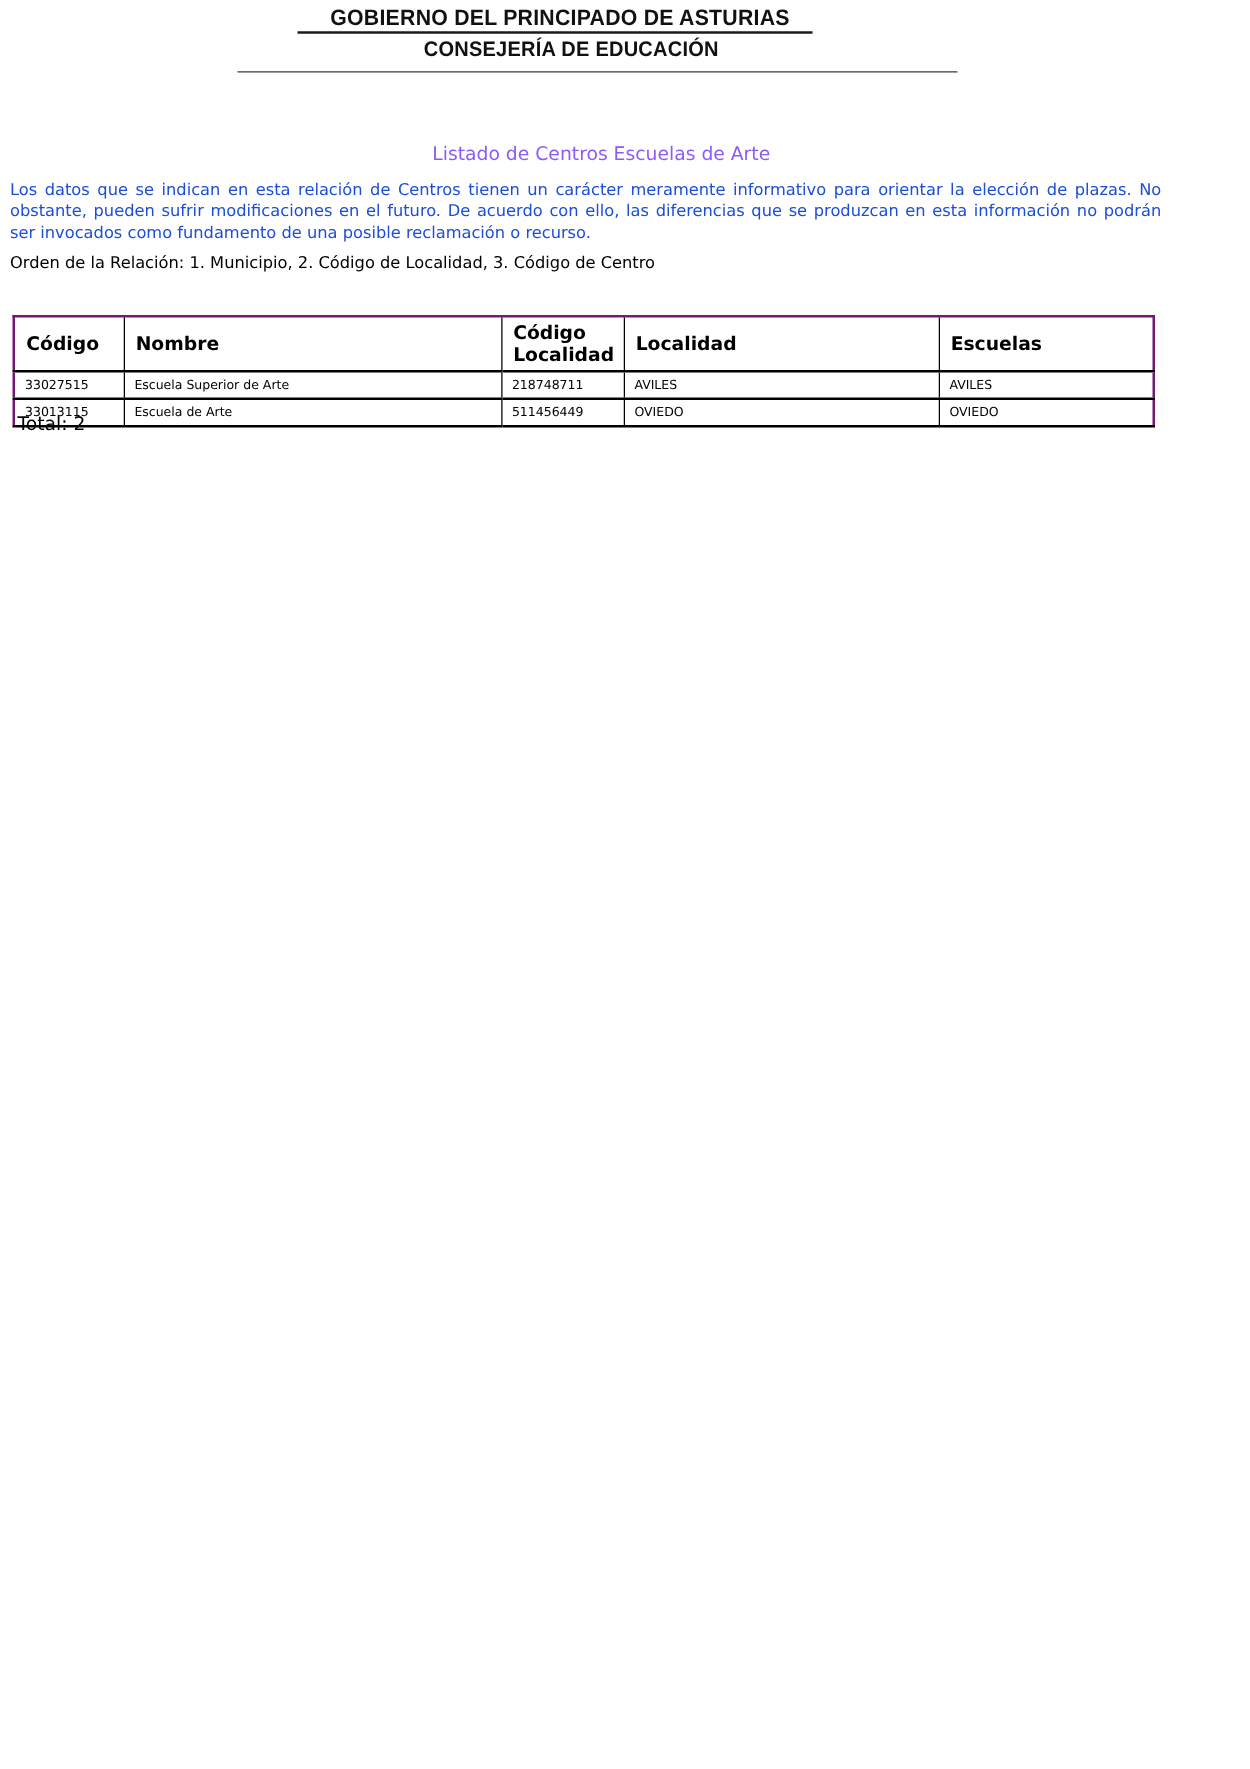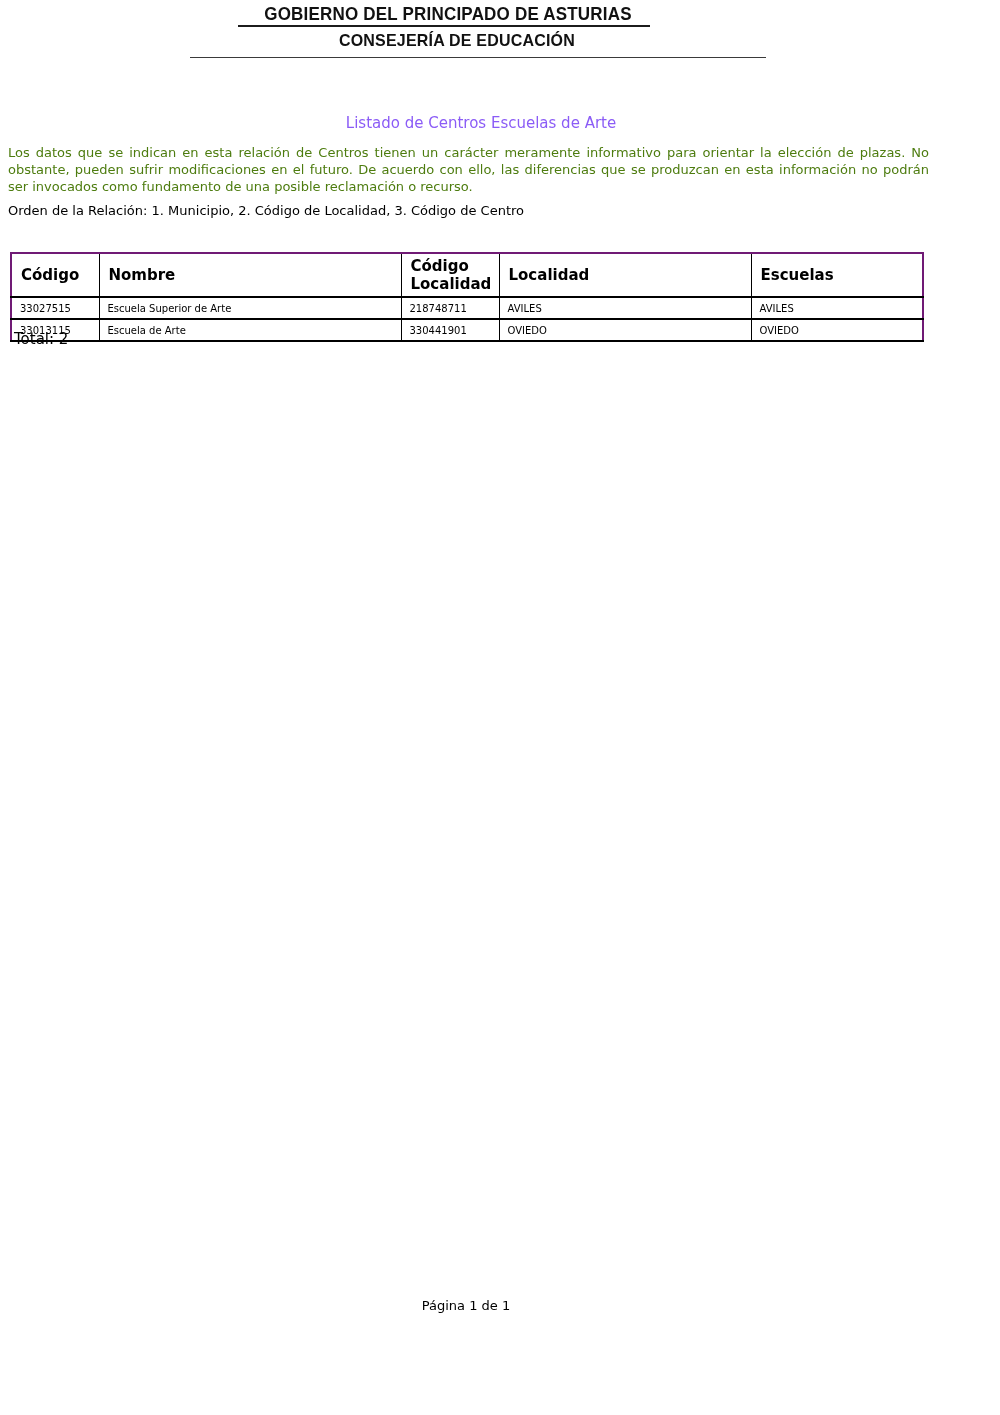--- a/index.html
+++ b/index.html
@@ -59,21 +59,21 @@
     text-align: center;
     font-size: 15px;
     color: #8b5cf6;
   }
   .intro {
     position: absolute;
     top: 144px; left: 8px; width: 921px;
     font-size: 13px;
     line-height: 17px;
     text-align: justify;
-    color: #4d7c0f;
+    color: #1d4ed8;
   }
   .order-note {
     position: absolute;
     top: 203px; left: 8px; width: 921px;
     font-size: 13px;
     color: #000000;
   }
 
   
   .centros-table {
@@ -161,24 +161,23 @@
       <tr>
         <td>33027515</td>
         <td>Escuela Superior de Arte</td>
         <td>218748711</td>
         <td>AVILES</td>
         <td>AVILES</td>
       </tr>
       <tr>
         <td>33013115</td>
         <td>Escuela de Arte</td>
-        <td>330441901</td>
+        <td>511456449</td>
         <td>OVIEDO</td>
         <td>OVIEDO</td>
       </tr>
     </tbody>
   </table>
 
   <div class="total-line">Total: 2</div>
 
-  <div class="page-footer">Página 1 de 1</div>
 
 </div>
 
 </body></html>

